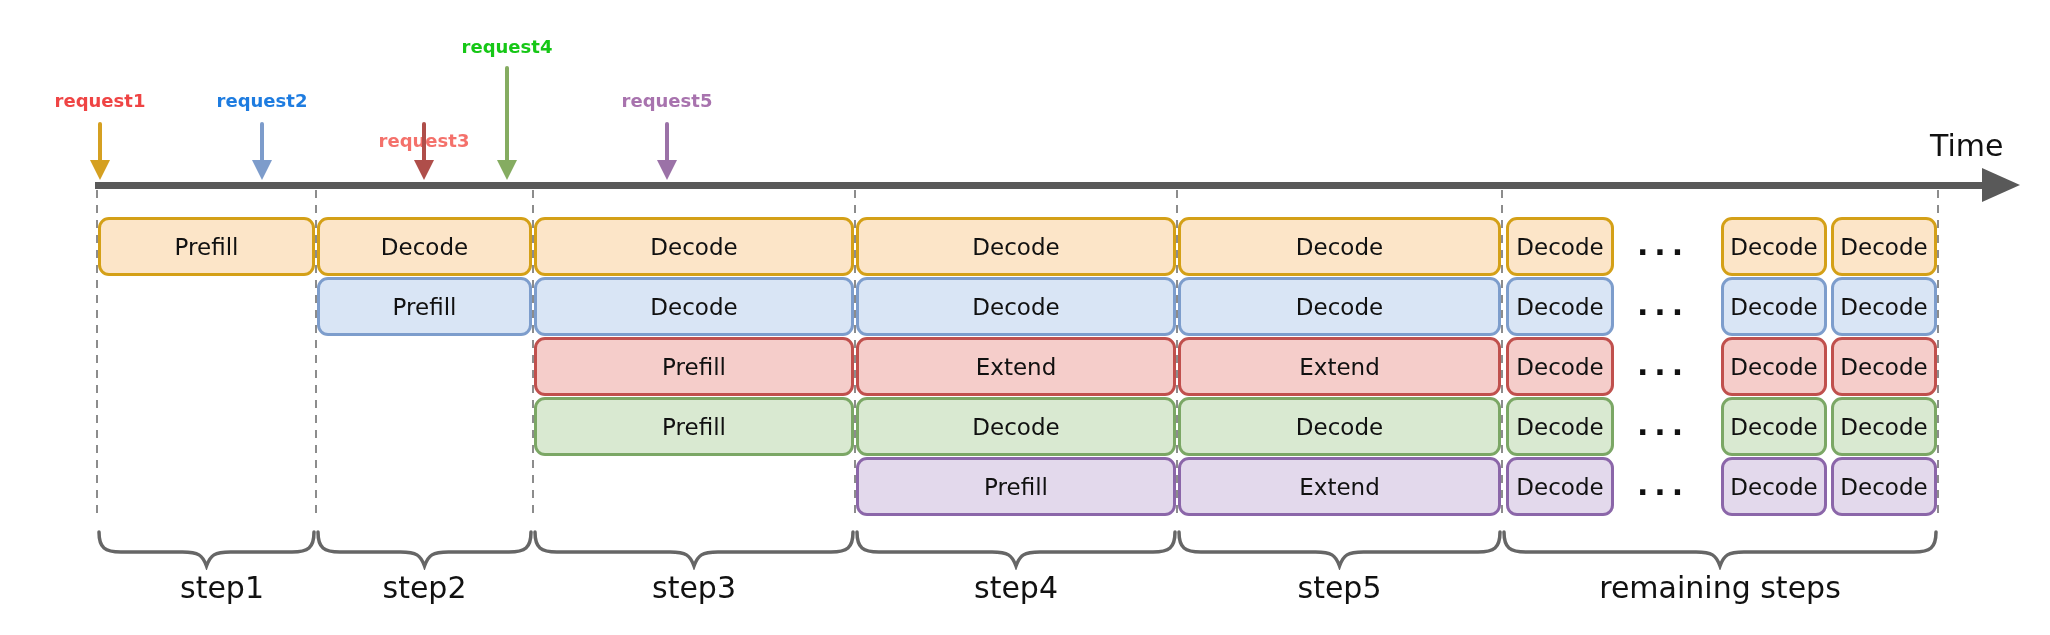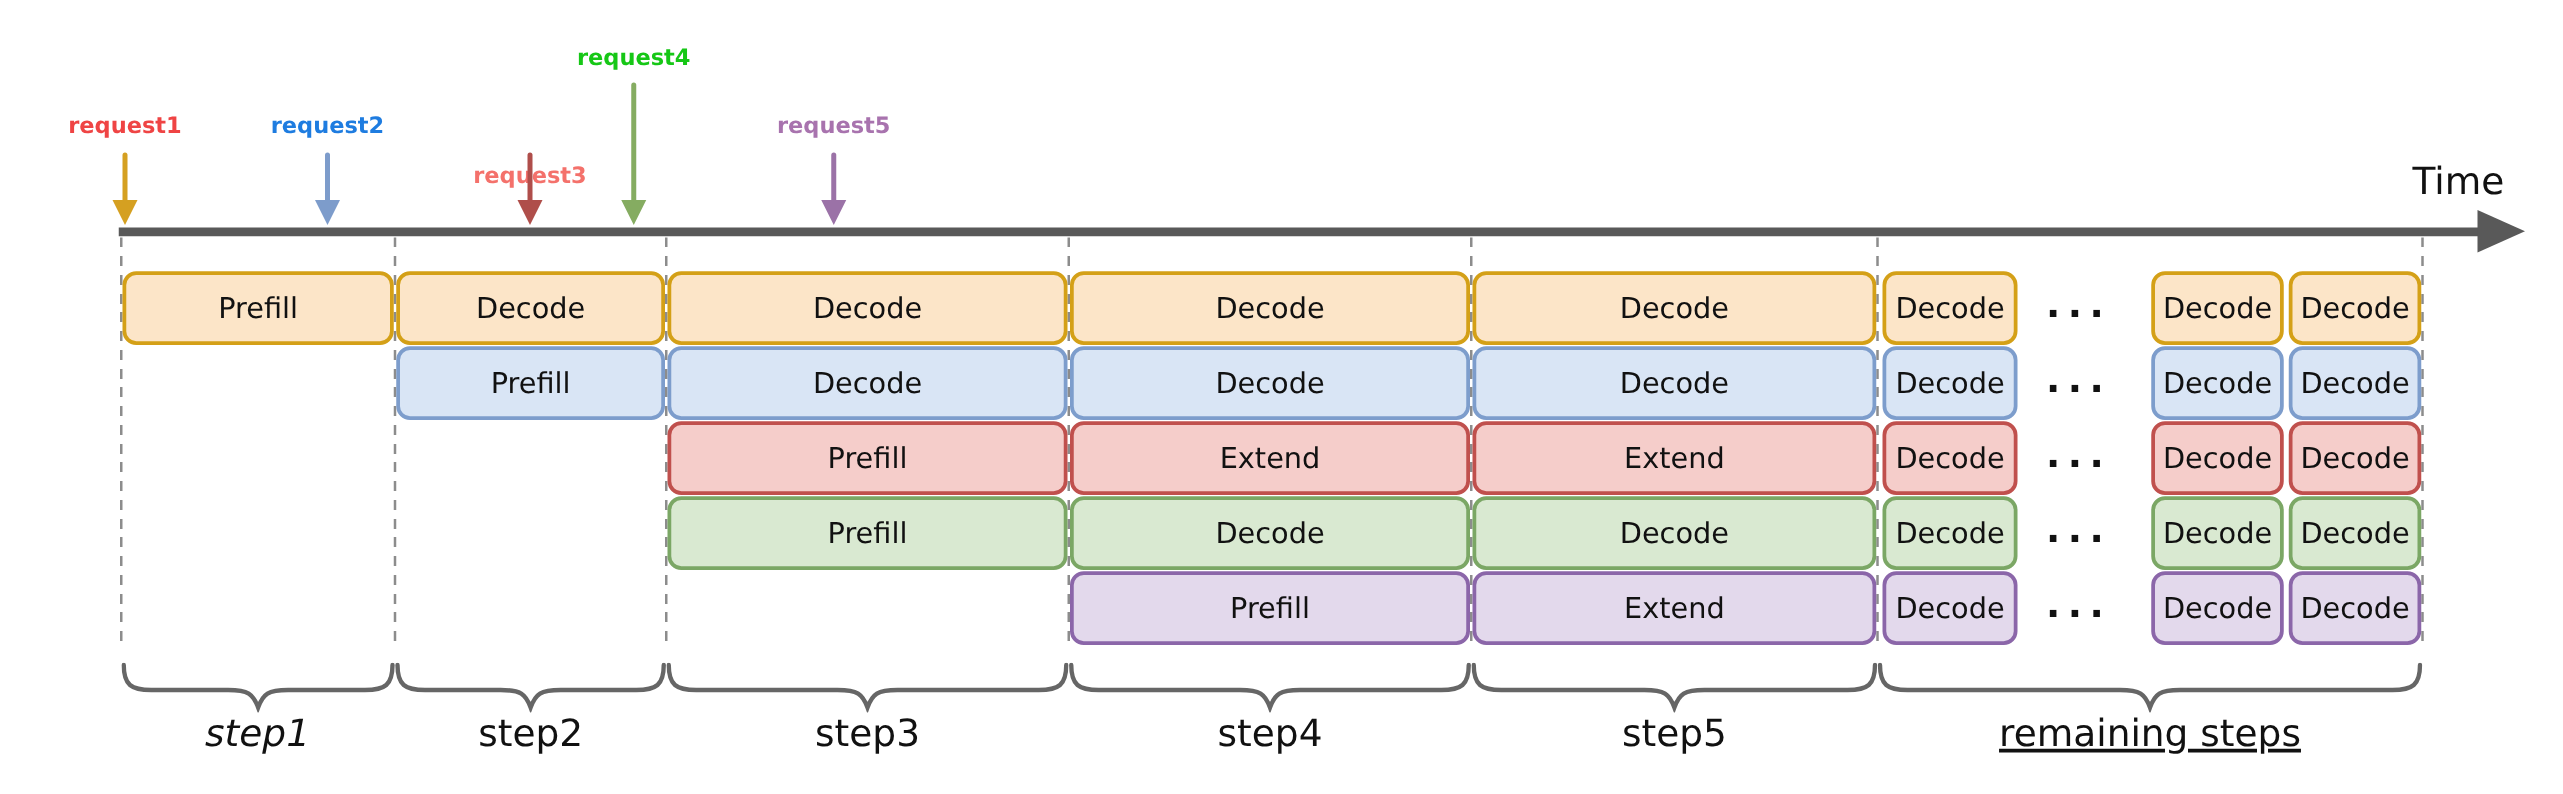--- a/index.html
+++ b/index.html
@@ -114,35 +114,35 @@
       <div class="sched-box" style="left: 1178px; width: 317px; top: 457px; background: rgb(227, 217, 236); border-color: rgb(139, 102, 169);">Extend</div>
       <div class="sched-box" style="left: 1506px; width: 102px; top: 457px; background: rgb(227, 217, 236); border-color: rgb(139, 102, 169);">Decode</div>
       <div class="sched-box" style="left: 1721px; width: 100px; top: 457px; background: rgb(227, 217, 236); border-color: rgb(139, 102, 169);">Decode</div>
       <div class="sched-box" style="left: 1831px; width: 100px; top: 457px; background: rgb(227, 217, 236); border-color: rgb(139, 102, 169);">Decode</div>
       <div class="ellipsis" style="left: 1663px; top: 484px;">...</div>
     </div>
   <div id="braces">
       <svg width="219" height="40" viewBox="0 0 219 40" class="brace" style="left: 97px;">
         <path d="M2,2 C2,18 8,22 24,22 L85.5,22 C101.5,22 105.5,25 109.5,36 C113.5,25 117.5,22 133.5,22 L195,22 C211,22 217,18 217,2" fill="none" stroke="#666666" stroke-width="3.5" stroke-linecap="round"></path>
       </svg>
-      <div class="step-label" style="left: 206px; font-style: italic;">step1</div>
+      <div class="step-label" style="left: 222px;">step1</div>
       <svg width="217" height="40" viewBox="0 0 217 40" class="brace" style="left: 316px;">
         <path d="M2,2 C2,18 8,22 24,22 L84.5,22 C100.5,22 104.5,25 108.5,36 C112.5,25 116.5,22 132.5,22 L193,22 C209,22 215,18 215,2" fill="none" stroke="#666666" stroke-width="3.5" stroke-linecap="round"></path>
       </svg>
       <div class="step-label" style="left: 424.5px;">step2</div>
       <svg width="322" height="40" viewBox="0 0 322 40" class="brace" style="left: 533px;">
         <path d="M2,2 C2,18 8,22 24,22 L137,22 C153,22 157,25 161,36 C165,25 169,22 185,22 L298,22 C314,22 320,18 320,2" fill="none" stroke="#666666" stroke-width="3.5" stroke-linecap="round"></path>
       </svg>
       <div class="step-label" style="left: 694px;">step3</div>
       <svg width="322" height="40" viewBox="0 0 322 40" class="brace" style="left: 855px;">
         <path d="M2,2 C2,18 8,22 24,22 L137,22 C153,22 157,25 161,36 C165,25 169,22 185,22 L298,22 C314,22 320,18 320,2" fill="none" stroke="#666666" stroke-width="3.5" stroke-linecap="round"></path>
       </svg>
       <div class="step-label" style="left: 1016px;">step4</div>
       <svg width="325" height="40" viewBox="0 0 325 40" class="brace" style="left: 1177px;">
         <path d="M2,2 C2,18 8,22 24,22 L138.5,22 C154.5,22 158.5,25 162.5,36 C166.5,25 170.5,22 186.5,22 L301,22 C317,22 323,18 323,2" fill="none" stroke="#666666" stroke-width="3.5" stroke-linecap="round"></path>
       </svg>
       <div class="step-label" style="left: 1339.5px;">step5</div>
       <svg width="436" height="40" viewBox="0 0 436 40" class="brace" style="left: 1502px;">
         <path d="M2,2 C2,18 8,22 24,22 L194,22 C210,22 214,25 218,36 C222,25 226,22 242,22 L412,22 C428,22 434,18 434,2" fill="none" stroke="#666666" stroke-width="3.5" stroke-linecap="round"></path>
       </svg>
-      <div class="step-label" style="left: 1720px; text-decoration: underline;">remaining steps</div>
+      <div class="step-label" style="left: 1720px;">remaining steps</div>
     </div>
 </div>
 
 </body></html>

